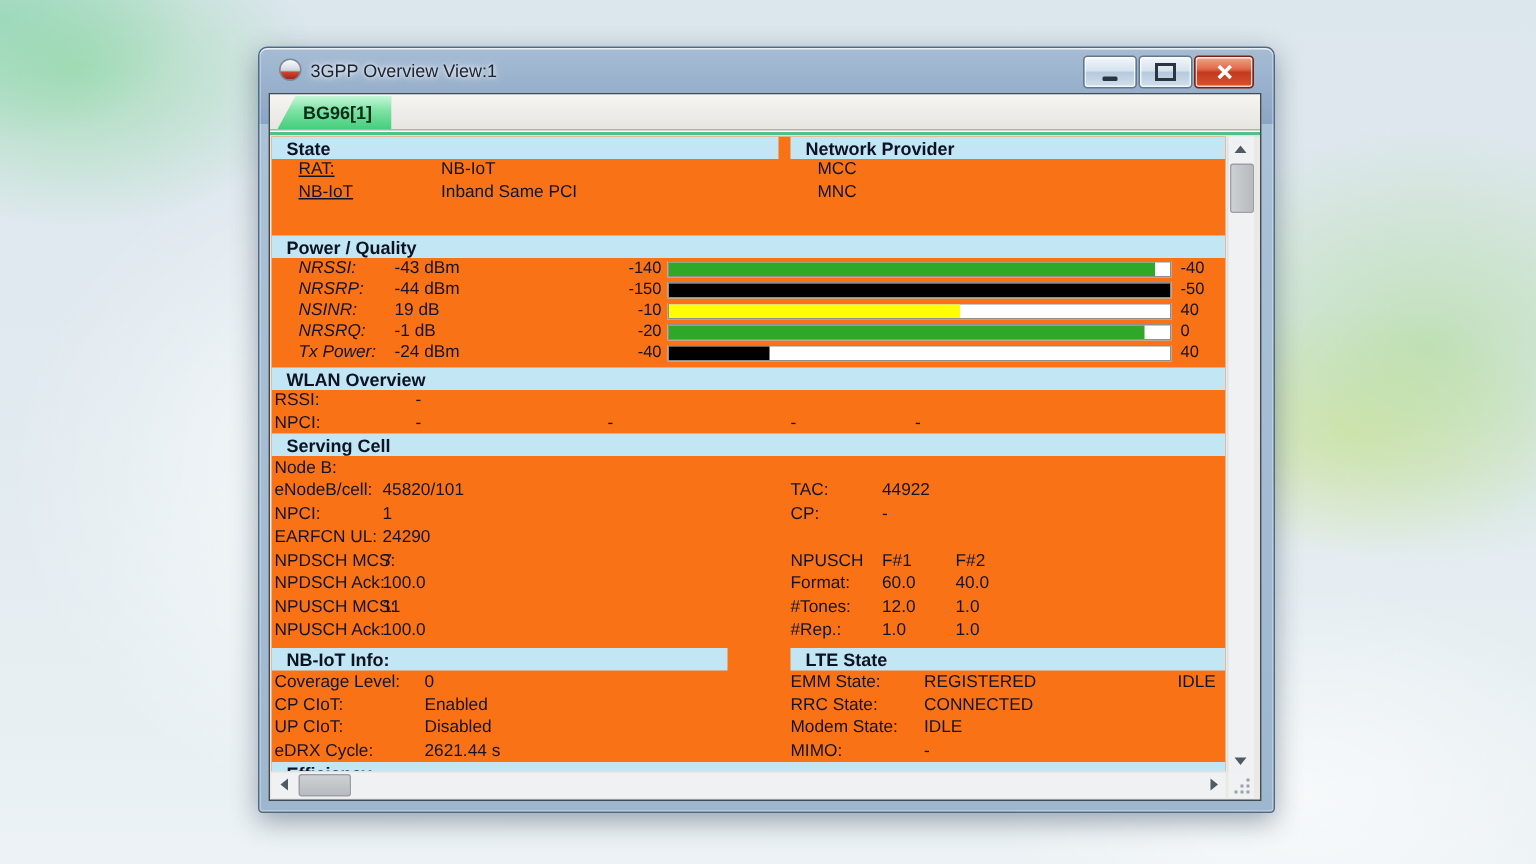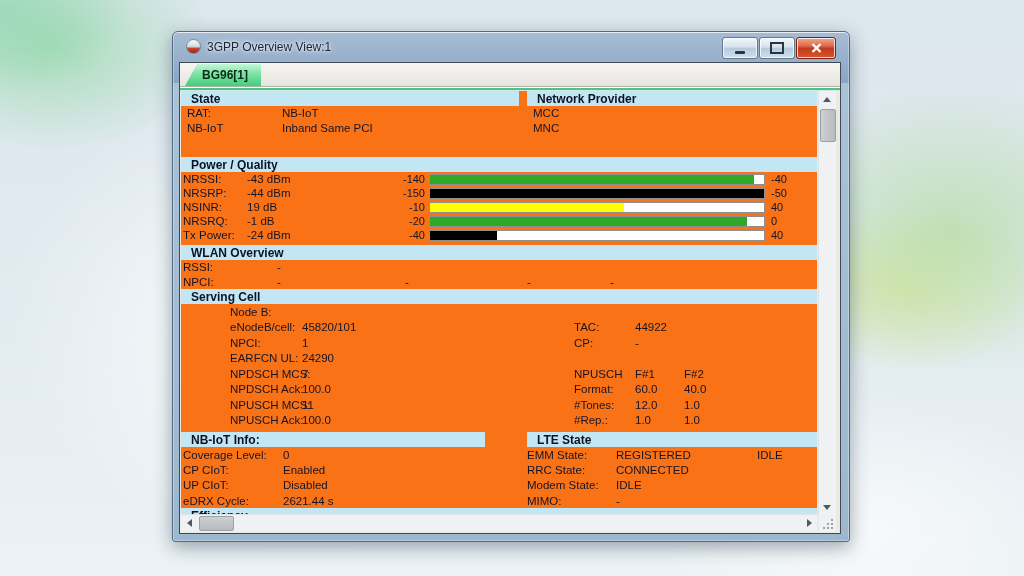--- a/index.html
+++ b/index.html
@@ -60,36 +60,36 @@
   .grip{position:absolute;right:3px;bottom:3px;width:2px;height:2px;background:#98a2aa;
     box-shadow:-4px 0 0 #98a2aa,-8px 0 0 #98a2aa,0 -4px 0 #98a2aa,-4px -4px 0 #98a2aa,0 -8px 0 #98a2aa;}
   
   .hdrrow{display:flex;height:15px;}
   .band{background:#c3e6f5;display:flex;align-items:center;font-weight:bold;font-size:12px;color:#0c1424;white-space:nowrap;}
   .band > span{padding-left:10px;}
   .w-full{width:636px;} .w-state{width:338px;} .w-np{width:290px;} .w-nb{width:304px;}
   .gap8{width:8px;} .gap42{width:42px;}
   .row{display:flex;align-items:center;height:14.5px;white-space:nowrap;}
   .m6{margin-top:22px;} .m3{margin-top:3px;} .m4{margin-top:4px;}
-  .st-lbl{width:95px;padding-left:6px;} .st-val{width:249px;} .st-r{padding-left:2px;}
+  .st-lbl{width:95px;padding-left:18px;text-decoration:underline;} .st-val{width:249px;} .st-r{padding-left:2px;}
   .prow{height:14px;}
-  .p-lbl{width:64px;padding-left:2px;} .p-val{width:112px;}
+  .p-lbl{width:64px;padding-left:18px;font-style:italic;} .p-val{width:112px;}
   .p-smin{width:66px;text-align:right;padding-right:4px;font-size:11px;}
   .p-smax{padding-left:6px;font-size:11px;}
   .p-track{width:336px;height:11px;border:1px solid #8f8f8f;background:#fff;position:relative;box-sizing:border-box;}
   .p-fill{position:absolute;left:0;top:0;bottom:0;display:block;}
   .wlanrow{position:relative;height:14.5px;}
   .wlanrow span{position:absolute;top:0;line-height:14.5px;}
   .wl-lbl{left:2px;} .wl-v0{left:96px;} .wl-v1{left:224px;} .wl-v2{left:346px;} .wl-v3{left:429px;}
-  .sc{height:15.5px;margin-left:47px;}
+  .sc{height:15.5px;}
   .sc-lbl{width:72px;padding-left:2px;} .sc-val{width:272px;}
   .sc-rlbl{width:61px;} .sc-rv1{width:49px;} .sc-rv2{flex:1;}
   .nl{height:15.3px;justify-content:flex-end;}
   .nb-lbl{width:100px;padding-left:2px;} .nb-val{width:244px;}
-  .lte-lbl{width:89px;} .lte-val{width:141px;} .lte-extra{flex:1;}
+  .lte-lbl{width:89px;} .lte-val{width:169px;} .lte-extra{flex:1;}
   .clipband{height:15px;}
 </style>
 </head>
 <body>
 
 <div class="desktop">
   <div class="window">
 
     <div class="titlebar">
       <span class="appicon"></span>

